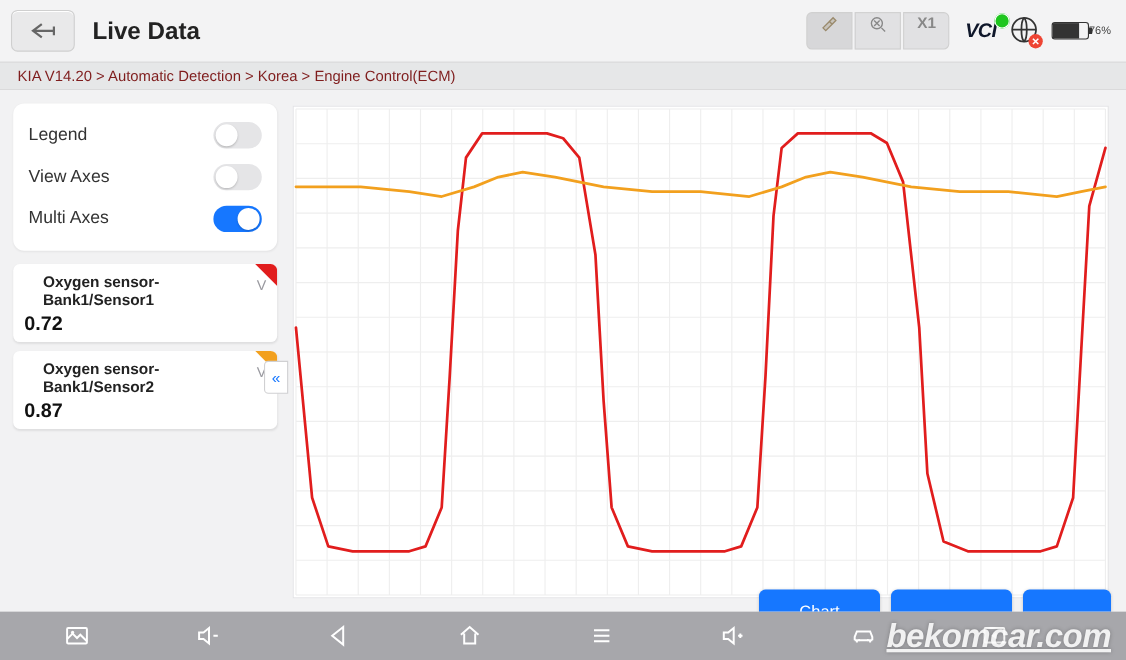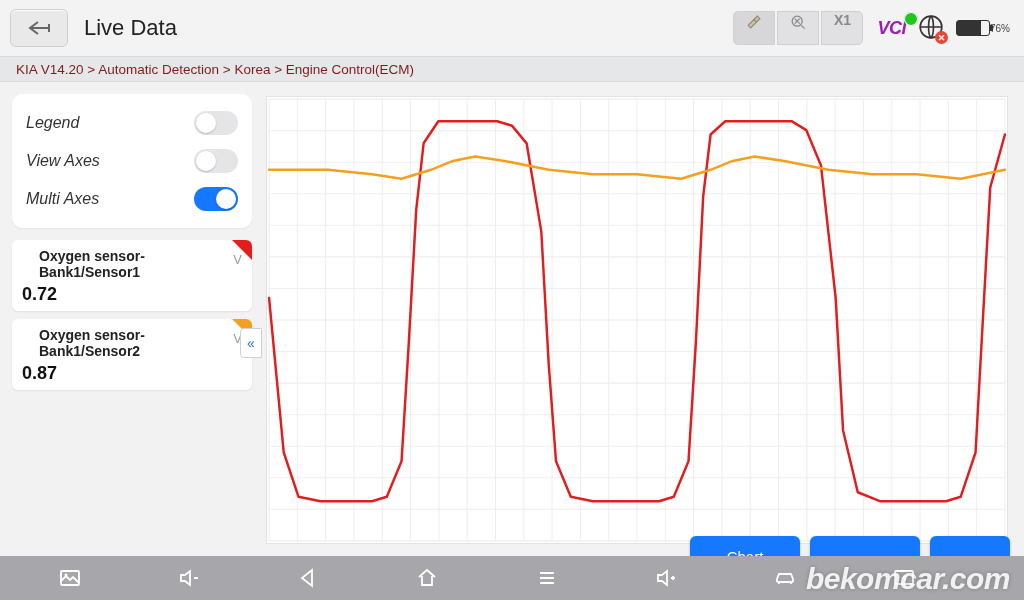--- a/index.html
+++ b/index.html
@@ -3,47 +3,47 @@
 <meta charset="utf-8">
 <style>
   * { box-sizing: border-box; margin: 0; padding: 0; }
   html, body { width: 1024px; height: 600px; font-family: Arial, Helvetica, sans-serif; overflow: hidden; }
   body { display: flex; flex-direction: column; background: #fff; }
 
   
   .topbar { height: 56px; background: #f3f3f4; display: flex; align-items: center; padding: 0 10px; }
   .back-btn { width: 58px; height: 38px; border: 1px solid #cfcfcf; border-radius: 6px; background: #e9e9ea; display: flex; align-items: center; justify-content: center; box-shadow: inset 0 1px 0 #fff; cursor: pointer; }
   .back-btn svg { width: 28px; height: 20px; stroke: #666; fill: none; stroke-width: 2; }
-  .title { font-size: 22px; font-weight: normal; color: #222; margin-left: 16px; }
+  .title { font-size: 22px; font-weight: bold; color: #222; margin-left: 16px; }
   .top-spacer { flex: 1; }
   .tool-group { display: flex; gap: 2px; margin-right: 14px; }
   .tool { width: 42px; height: 34px; background: #e1e1e3; border: 1px solid #d0d0d0; display: flex; justify-content: center; color: #888; font-size: 14px; cursor: pointer; }
   .tool:first-child { border-radius: 5px 0 0 5px; }
   .tool:last-child { border-radius: 0 5px 5px 0; }
   .tool svg { width: 20px; height: 20px; stroke: #888; fill: none; stroke-width: 1.5; }
   .tool.brush { background: #d7d7d9; }
-  .vci { font-family: Arial; font-style: italic; font-weight: 900; color: #a21caf; font-size: 18px; letter-spacing: -0.5px; position: relative; margin-right: 12px; }
+  .vci { font-family: Arial; font-style: italic; font-weight: 900; color: #0f172a; font-size: 18px; letter-spacing: -0.5px; position: relative; margin-right: 12px; }
   .vci::after { content:""; position:absolute; top:-6px; right:-12px; width:14px; height:14px; border-radius:50%; background:#1ec61e; box-shadow: 0 0 0 1px #fff inset; }
   .vci::before { content:""; position:absolute; top:-4px; right:-10px; width:8px; height:8px; border-radius:50%; background:#1ec61e; }
   .globe { width: 28px; height: 28px; position: relative; margin-right: 10px; }
   .globe svg { width:26px; height:26px; stroke:#333; fill:none; stroke-width:1.5; }
   .globe::after { content:"✕"; position:absolute; bottom:-2px; right:-2px; width:13px; height:13px; background:#e43; color:#fff; font-size:9px; font-weight:bold; border-radius:50%; display:flex; align-items:center; justify-content:center; }
   .battery { display:flex; align-items:center; margin-right:4px; }
   .batt-shell { width: 34px; height: 16px; border: 1.5px solid #333; border-radius: 3px; position: relative; }
   .batt-shell::after { content:""; position:absolute; right:-4px; top:4px; width:3px; height:6px; background:#333; border-radius:0 1px 1px 0; }
   .batt-fill { height:100%; background:#333; width:76%; }
   .batt-pct { font-size:10px; color:#444; margin-top:1px; }
 
   
   .breadcrumb { height: 26px; background: #e6e7e8; border-top:1px solid #d9d9da; border-bottom:1px solid #d9d9da; font-size: 13.5px; color: #7f1d1d; display: flex; align-items: center; padding: 10px 16px; }
 
   
   .main { flex:1; display:flex; background:#f2f2f3; position:relative; overflow:hidden; }
   .sidebar { width: 260px; padding: 12px 8px 12px 12px; position:relative; }
-  .panel { background:#fff; border-radius:10px; padding:10px 14px; box-shadow: 0 1px 2px rgba(0,0,0,.06); margin-bottom: 12px; font-style: italic; }
+  .panel { background:#fff; border-radius:10px; padding:10px 14px; box-shadow: 0 1px 2px rgba(0,0,0,.06); margin-bottom: 12px; }
   .opt-row { display:flex; align-items:center; justify-content:space-between; height:38px; font-size:16px; color:#333; }
   .toggle { width:44px; height:24px; border-radius:12px; background:#e5e5e7; position:relative; cursor:pointer; }
   .toggle::after { content:""; position:absolute; width:20px; height:20px; border-radius:50%; background:#fff; top:2px; left:2px; box-shadow:0 1px 2px rgba(0,0,0,.2); transition:.15s; }
   .toggle.on { background:#1677ff; }
   .toggle.on::after { left:22px; }
 
   .sensor-card { background:#fff; border-radius:6px; box-shadow: 0 1px 2px rgba(0,0,0,.08); margin-bottom: 8px; padding:8px 10px 6px; position:relative; overflow:hidden; }
   .sensor-name { font-size:14px; font-weight:600; color:#222;margin-left:17px; }
   .sensor-val-row { display:flex; align-items:baseline; justify-content:space-between; margin-top:4px; }
   .sensor-val { font-size:18px; font-weight:700; color:#111; }
@@ -58,21 +58,21 @@
 
   
   .floating-btns { position:absolute; right:14px; bottom:0; transform: translateY(50%); display:flex; gap:10px; z-index:5; }
   .fbtn { background:#1677ff; color:#fff; font-size:15px; border-radius:6px; height:40px; display:flex; align-items:center; justify-content:center; padding:0 22px; min-width:110px; cursor:pointer; box-shadow:0 1px 3px rgba(0,0,0,.2); }
 
   
   .navbar { height:44px; background:#a7a7ab; display:flex; align-items:center; justify-content:space-around; padding:0 60px 0 10px; position:relative; }
   .nav-item { width:60px; display:flex; justify-content:center; color:#fff; cursor:pointer; }
   .nav-item svg { width:24px; height:24px; stroke:#fff; fill:none; stroke-width:1.8; }
 
-  .watermark { position:absolute; right:14px; bottom:4px; font-size:30px; font-weight:800; font-style:italic; color:rgba(255,255,255,.88); letter-spacing:-0.5px; pointer-events:none; z-index:6; text-shadow:0 0 4px rgba(0,0,0,.25); }
+  .watermark { position:absolute; right:14px; bottom:4px; font-size:30px; font-weight:800; font-style:italic; color:rgba(255,255,255,.88); letter-spacing:-0.5px; pointer-events:none; z-index:6; text-shadow:0 0 4px rgba(0,0,0,.25);text-decoration:underline; }
 </style>
 </head>
 <body>
 
 <div class="topbar">
   <div class="back-btn">
     <svg viewBox="0 0 28 20">
         <path d="M13 4 L5 10 L13 16 M5 10 H24 M24 6 V14"></path>
       </svg>
   </div>

